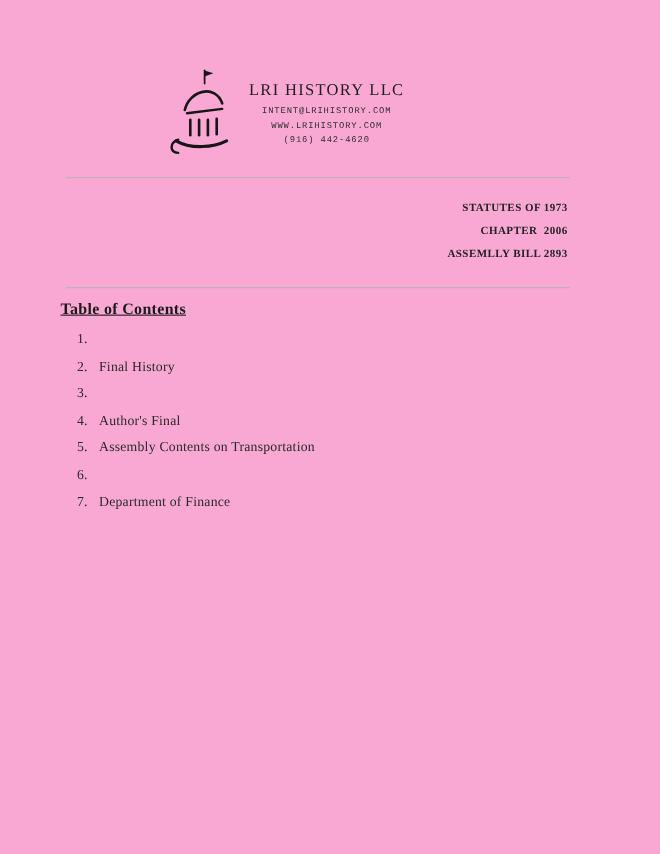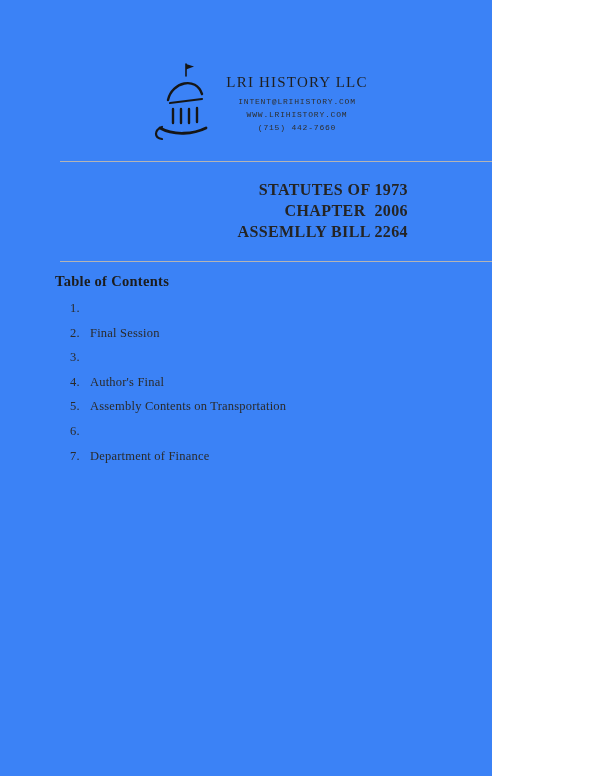--- a/index.html
+++ b/index.html
@@ -3,23 +3,23 @@
 <meta charset="utf-8">
 <style>
   * { margin: 0; padding: 0; box-sizing: border-box; }
   html, body { background: #ffffff; }
   body {
     font-family: "Liberation Serif", serif;
     color: #2a2a2a;
   }
   .page {
     position: relative;
-    width: 492px;
+    width: 600px;
     height: 776px;
-    background: #3b82f6;
+    background: #f9a8d4;
     overflow: hidden;
   }
 
   
   .logo {
     position: absolute;
     left: 146px;
     top: 60px;
     width: 74px;
     height: 84px;
@@ -58,36 +58,37 @@
   .rule-top { top: 161px; }
   .rule-bottom { top: 261px; }
 
   
   .reference {
     position: absolute;
     top: 179px;
     right: 84px;
     text-align: right;
     font-weight: bold;
-    font-size: 16px;
+    font-size: 10px;
     line-height: 21px;
     color: #242424;
     letter-spacing: 0.4px;
   }
   .reference div { white-space: pre; }
 
   
   .toc-title {
     position: absolute;
     left: 55px;
     top: 273px;
     font-size: 14.5px;
     font-weight: bold;
     color: #1c1c1c;
     letter-spacing: 0.3px;
+    text-decoration: underline;
   }
   .toc-list {
     position: absolute;
     left: 70px;
     top: 301px;
     list-style: none;
   }
   .toc-item {
     display: flex;
     height: 24.6px;
@@ -128,42 +129,42 @@
 
       <path class="stroke" stroke-width="2.8" d="M14 68 C 28 76, 48 74, 60 68"></path>
       <path class="stroke" stroke-width="2.2" d="M16 67 C 8 70, 8 78, 16 79"></path>
     </svg>
   </div>
 
   <div class="letterhead-text">
     <div class="company">LRI HISTORY LLC</div>
     <div class="contact">INTENT@LRIHISTORY.COM</div>
     <div class="contact">WWW.LRIHISTORY.COM</div>
-    <div class="contact">(715) 442-7660</div>
+    <div class="contact">(916) 442-4620</div>
   </div>
 
   <hr class="rule rule-top">
 
   <div class="reference">
     <div>STATUTES OF 1973</div>
     <div>CHAPTER  2006</div>
-    <div>ASSEMLLY BILL 2264</div>
+    <div>ASSEMLLY BILL 2893</div>
   </div>
 
   <hr class="rule rule-bottom">
 
   <h2 class="toc-title">Table of Contents</h2>
 
   <ol class="toc-list">
     <li class="toc-item">
       <span class="num">1.</span>
     </li>
     <li class="toc-item">
       <span class="num">2.</span>
-      <span class="label">Final Session</span>
+      <span class="label">Final History</span>
     </li>
     <li class="toc-item">
       <span class="num">3.</span>
     </li>
     <li class="toc-item">
       <span class="num">4.</span>
       <span class="label">Author's Final</span>
     </li>
     <li class="toc-item">
       <span class="num">5.</span>

